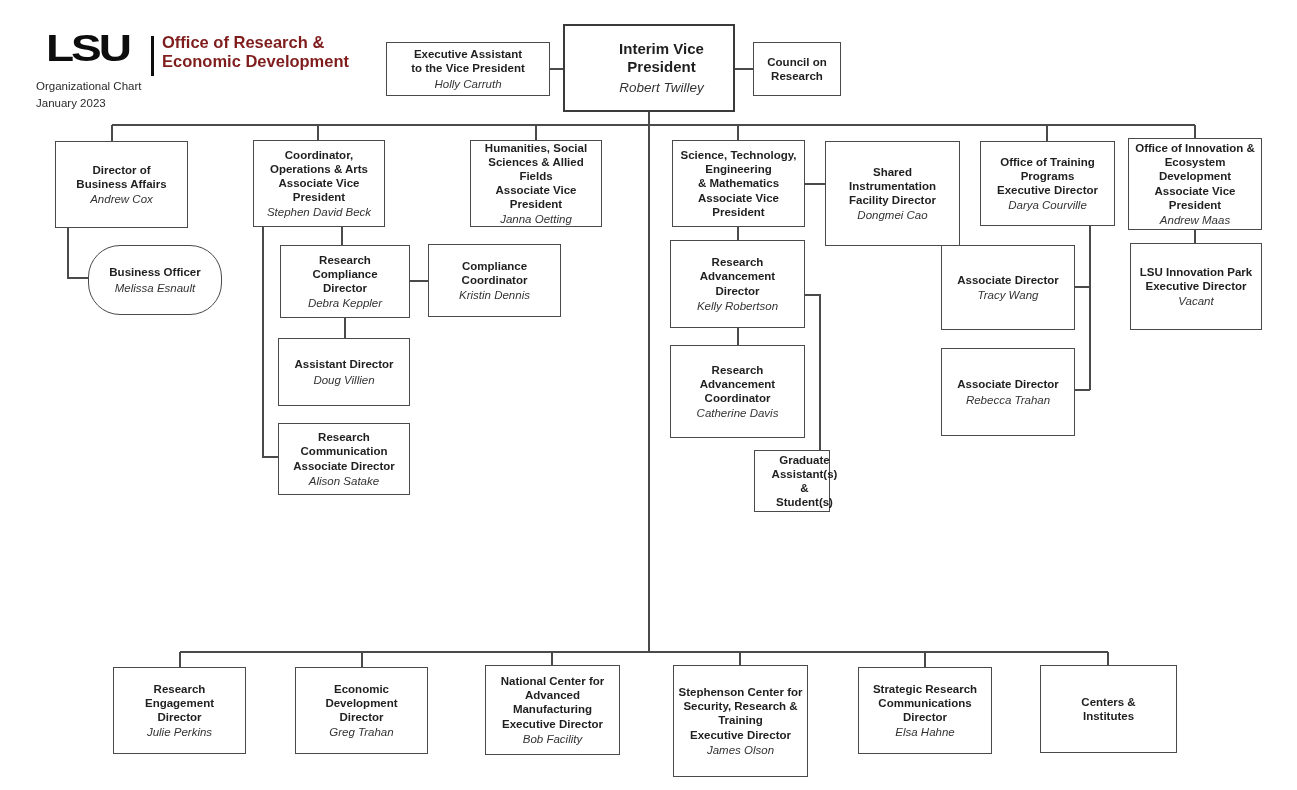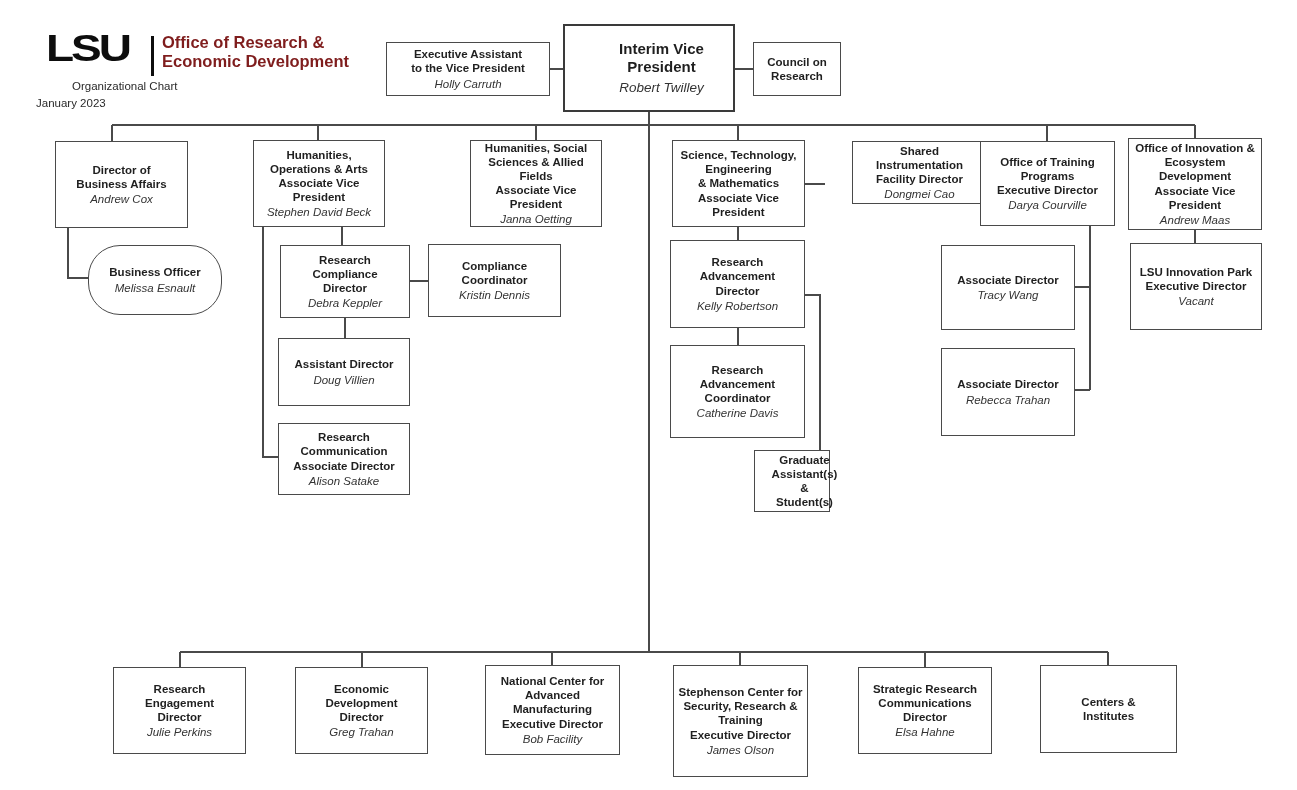--- a/index.html
+++ b/index.html
@@ -3,21 +3,21 @@
 <meta charset="utf-8">
 <style>
   html,body{margin:0;padding:0;background:#fff;}
   body{font-family:"Liberation Sans", sans-serif; color:#1f1f1f;}
   #canvas{position:relative;width:1297px;height:790px;background:#fff;overflow:hidden;}
 
   
   .logo-text{position:absolute;left:46px;top:26px;font-weight:bold;font-size:46px;letter-spacing:-3px;color:#0d0d0d;transform:scaleY(0.82);transform-origin:top left;}
   .logo-divider{position:absolute;left:151px;top:36px;width:3px;height:40px;background:#0d0d0d;}
   .org-name{position:absolute;left:162px;top:33px;font-weight:bold;font-size:16.5px;line-height:1.18;color:#7f1d1d;}
-  .chart-subtitle{position:absolute;left:36px;top:80px;font-size:11.5px;color:#2a2a2a;margin-left:36px;}
+  .chart-subtitle{position:absolute;left:36px;top:80px;font-size:11.5px;color:#2a2a2a;}
   .chart-date{position:absolute;left:36px;top:97px;font-size:11.5px;color:#2a2a2a;}
 
   
   svg.lines{position:absolute;left:0;top:0;width:1297px;height:790px;}
   svg.lines polyline{fill:none;stroke:#4a4a4a;stroke-width:2;}
 
   
   .node{position:absolute;box-sizing:border-box;background:#fff;border:1.5px solid #4a4a4a;
         display:flex;flex-direction:column;align-items:center;justify-content:center;
         text-align:center;padding:2px 3px;line-height:1.22;}
@@ -86,41 +86,41 @@
       <div class="node" style="left: 753px; top: 42px; width: 88px; height: 54px;">
         <div class="t">Council on</div>
         <div class="t">Research</div>
       </div>
       <div class="node" style="left: 55px; top: 141px; width: 133px; height: 87px;">
         <div class="t">Director of</div>
         <div class="t">Business Affairs</div>
         <div class="p">Andrew Cox</div>
       </div>
       <div class="node" style="left: 253px; top: 140px; width: 132px; height: 87px;">
-        <div class="t">Humanities,</div>
+        <div class="t">Coordinator,</div>
         <div class="t">Operations &amp; Arts</div>
         <div class="t">Associate Vice</div>
         <div class="t">President</div>
         <div class="p">Stephen David Beck</div>
       </div>
       <div class="node" style="left: 470px; top: 140px; width: 132px; height: 87px;">
         <div class="t">Humanities, Social</div>
         <div class="t">Sciences &amp; Allied Fields</div>
         <div class="t">Associate Vice</div>
         <div class="t">President</div>
         <div class="p">Janna Oetting</div>
       </div>
       <div class="node" style="left: 672px; top: 140px; width: 133px; height: 87px;">
         <div class="t">Science, Technology,</div>
         <div class="t">Engineering</div>
         <div class="t">&amp; Mathematics</div>
         <div class="t">Associate Vice</div>
         <div class="t">President</div>
       </div>
-      <div class="node" style="left: 825px; top: 141px; width: 135px; height: 63px; margin-left: 27px;">
+      <div class="node" style="left: 825px; top: 141px; width: 135px; height: 105px;">
         <div class="t">Shared</div>
         <div class="t">Instrumentation</div>
         <div class="t">Facility Director</div>
         <div class="p">Dongmei Cao</div>
       </div>
       <div class="node" style="left: 980px; top: 141px; width: 135px; height: 85px;">
         <div class="t">Office of Training</div>
         <div class="t">Programs</div>
         <div class="t">Executive Director</div>
         <div class="p">Darya Courville</div>

